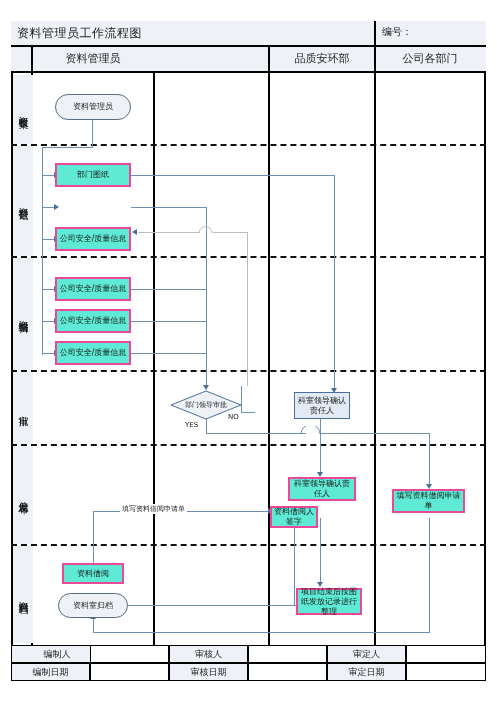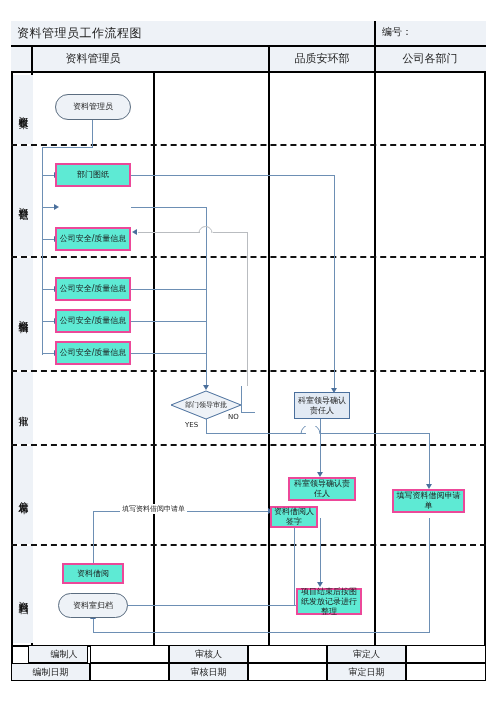--- a/index.html
+++ b/index.html
@@ -227,21 +227,21 @@
   <div class="node rect-blue" style="left:294px;top:392px;width:56px;height:27px;">科室领导确认责任人</div>
 
   <div class="node rect" style="left:288px;top:477px;width:68px;height:24px;">科室领导确认责任人</div>
   <div class="node rect" style="left:392px;top:489px;width:73px;height:24px;">填写资料借阅申请单</div>
   <div class="node rect" style="left:270px;top:506px;width:48px;height:22px;">资料借阅人签字</div>
 
   <div class="node rect" style="left:62px;top:563px;width:62px;height:21px;">资料借阅</div>
   <div class="node round" style="left:58px;top:593px;width:70px;height:25px;">资料室归档</div>
   <div class="node rect" style="left:296px;top:588px;width:66px;height:27px;">项目结束后按图纸发放记录进行整理</div>
 
-  <div class="ftr" style="left:28px;top:645px;width:60px;height:18px;padding-left:12px;">编制人</div>
+  <div class="ftr" style="left:11px;top:645px;width:80px;height:18px;padding-left:12px;">编制人</div>
   <div class="ftr blank" style="left:90px;top:645px;width:79px;height:18px;"></div>
   <div class="ftr" style="left:169px;top:645px;width:79px;height:18px;">审核人</div>
   <div class="ftr blank" style="left:248px;top:645px;width:79px;height:18px;"></div>
   <div class="ftr" style="left:327px;top:645px;width:79px;height:18px;">审定人</div>
   <div class="ftr blank" style="left:406px;top:645px;width:80px;height:18px;"></div>
 
   <div class="ftr" style="left:11px;top:663px;width:79px;height:18px;">编制日期</div>
   <div class="ftr blank" style="left:90px;top:663px;width:79px;height:18px;"></div>
   <div class="ftr" style="left:169px;top:663px;width:79px;height:18px;">审核日期</div>
   <div class="ftr blank" style="left:248px;top:663px;width:79px;height:18px;"></div>

